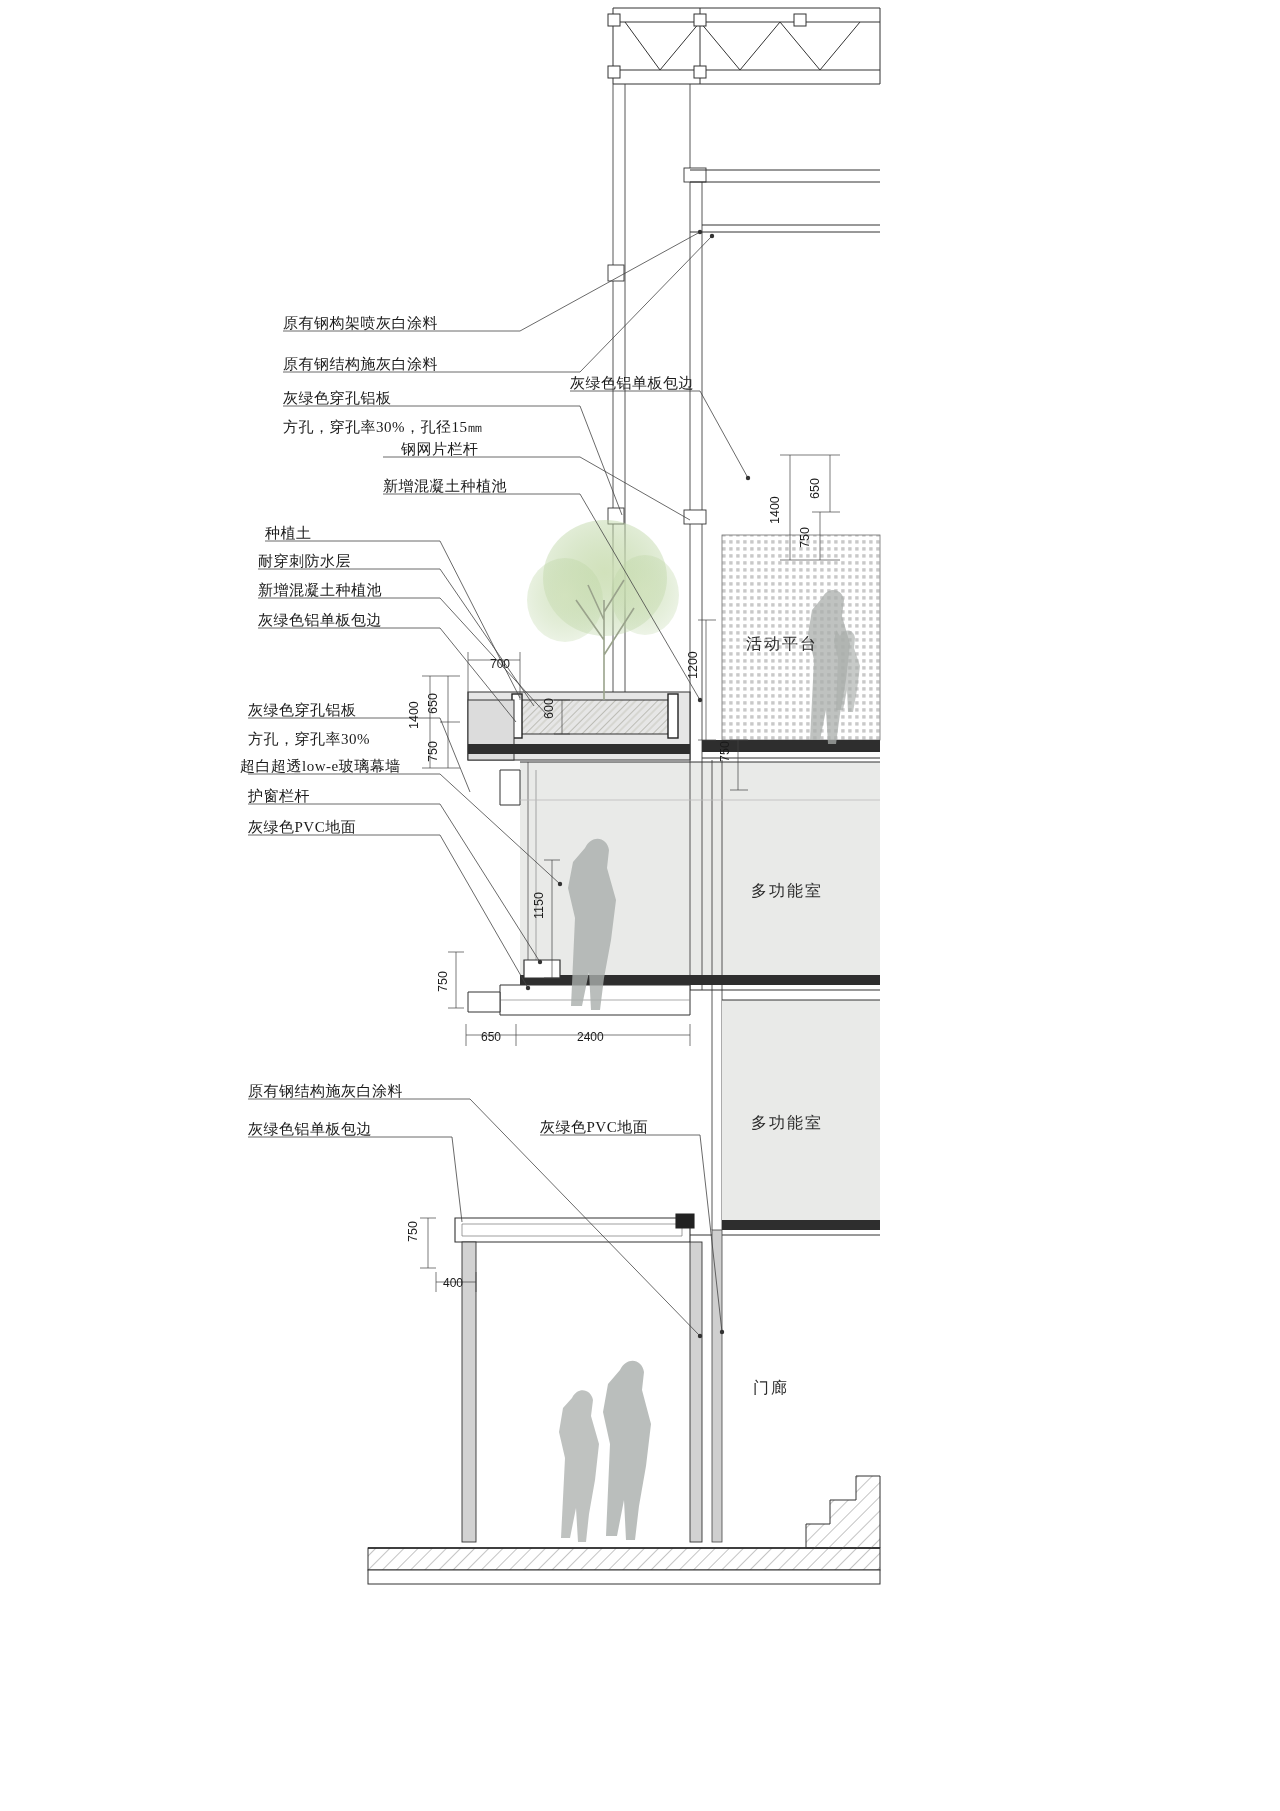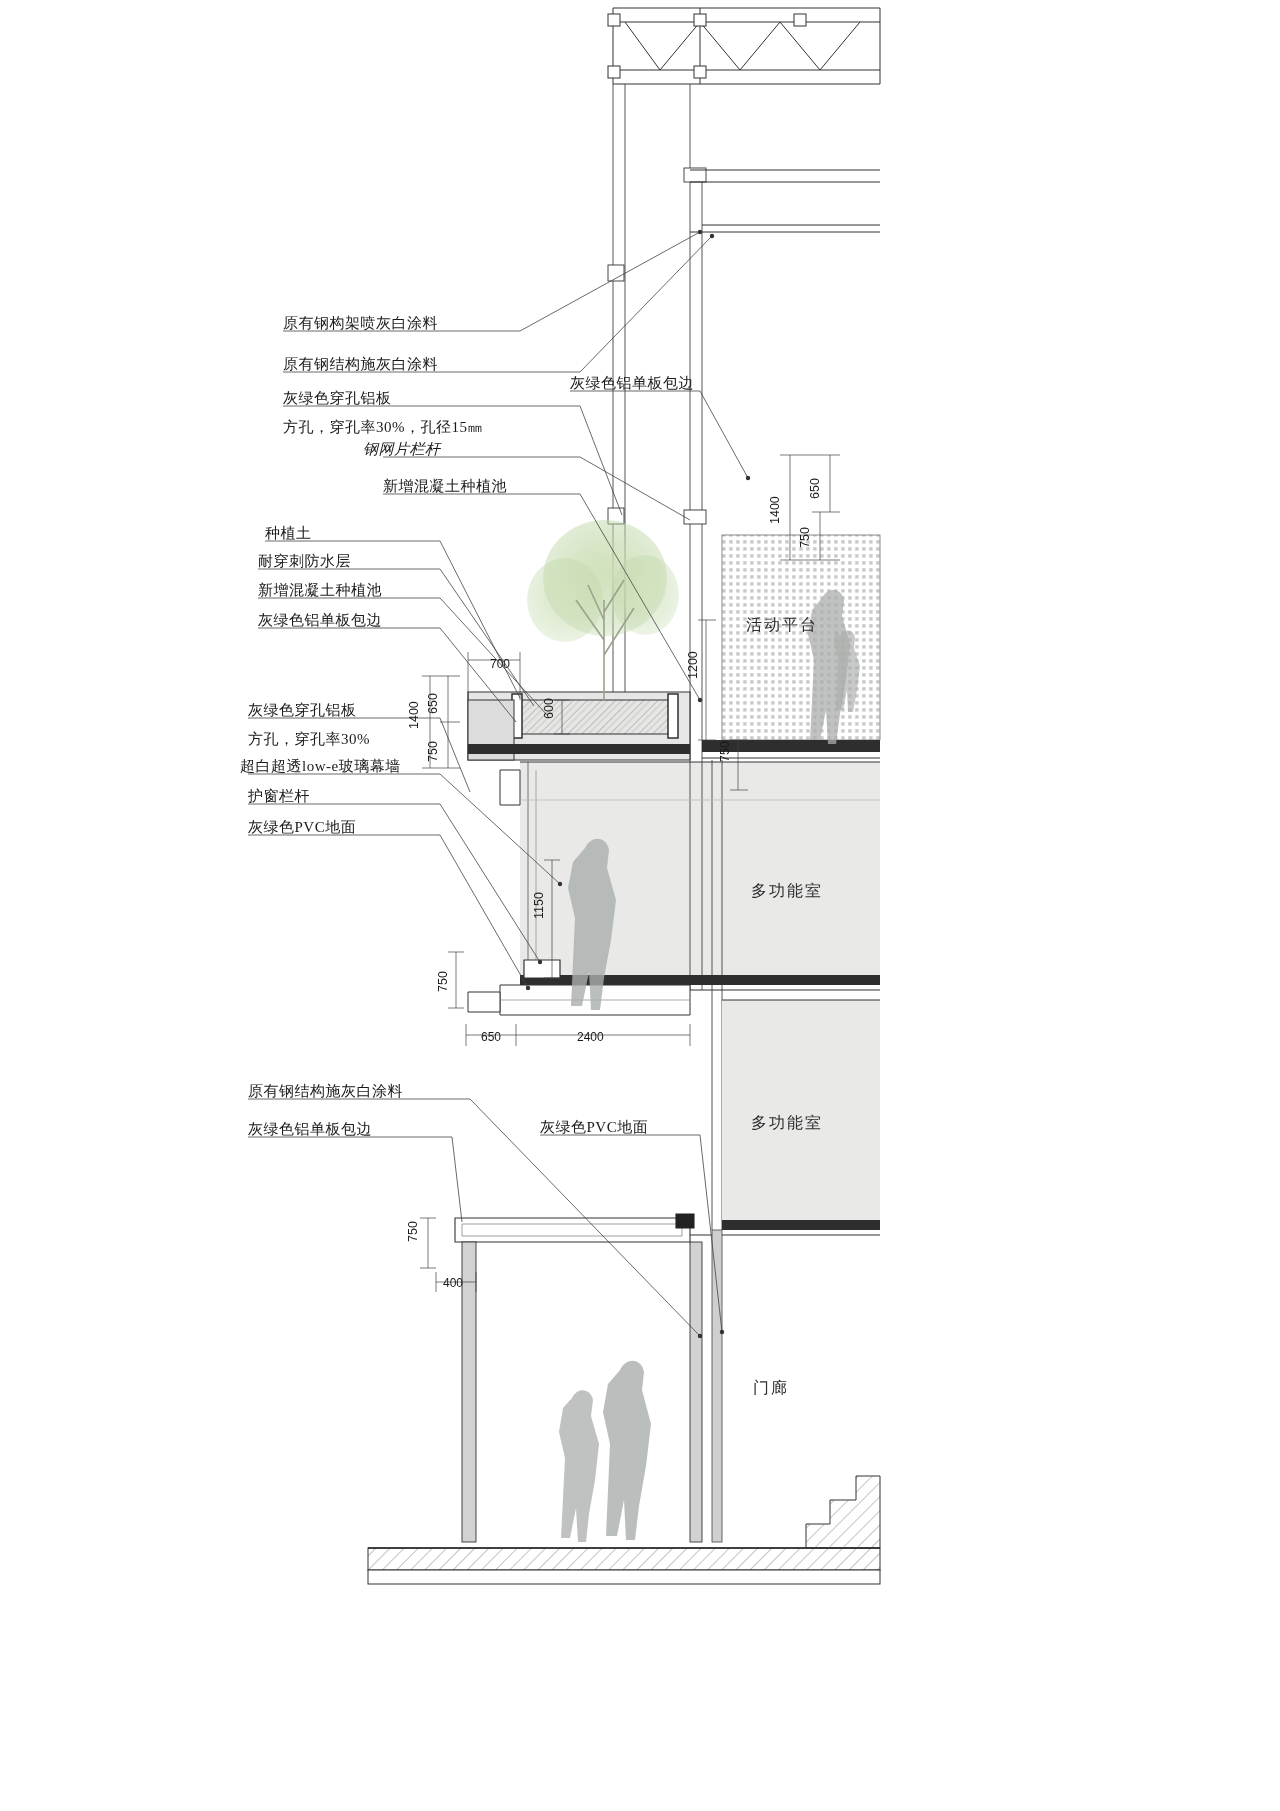--- a/index.html
+++ b/index.html
@@ -268,21 +268,21 @@
     <line x1="436" y1="1272" x2="436" y2="1292"></line>
     <line x1="476" y1="1272" x2="476" y2="1292"></line>
   </g>
 </svg>
 
 <div id="annotation-layer">
       <div class="lbl" style="left: 283px; top: 314px;">原有钢构架喷灰白涂料</div>
       <div class="lbl" style="left: 283px; top: 355px;">原有钢结构施灰白涂料</div>
       <div class="lbl" style="left: 283px; top: 389px;">灰绿色穿孔铝板</div>
       <div class="lbl" style="left: 283px; top: 418px;">方孔，穿孔率30%，孔径15㎜</div>
-      <div class="lbl" style="left: 363px; top: 440px; font-style: italic;">钢网片栏杆</div>
+      <div class="lbl" style="left: 401px; top: 440px;">钢网片栏杆</div>
       <div class="lbl" style="left: 383px; top: 477px;">新增混凝土种植池</div>
       <div class="lbl" style="left: 570px; top: 374px;">灰绿色铝单板包边</div>
       <div class="lbl" style="left: 265px; top: 524px;">种植土</div>
       <div class="lbl" style="left: 258px; top: 552px; text-align: center;">耐穿刺防水层</div>
       <div class="lbl" style="left: 258px; top: 581px;">新增混凝土种植池</div>
       <div class="lbl" style="left: 258px; top: 611px;">灰绿色铝单板包边</div>
       <div class="lbl" style="left: 248px; top: 701px;">灰绿色穿孔铝板</div>
       <div class="lbl" style="left: 248px; top: 730px;">方孔，穿孔率30%</div>
       <div class="lbl" style="left: 240px; top: 757px;">超白超透low-e玻璃幕墙</div>
       <div class="lbl" style="left: 248px; top: 787px;">护窗栏杆</div>
@@ -303,19 +303,19 @@
       <div class="dimv" style="left: 440px; top: 748px;">750</div>
       <div class="dimv" style="left: 421px; top: 715px;">1400</div>
       <div class="dimv" style="left: 546px; top: 905px;">1150</div>
       <div class="dimv" style="left: 450px; top: 978px;">750</div>
       <div class="dim" style="left: 481px; top: 1030px;">650</div>
       <div class="dim" style="left: 577px; top: 1030px;">2400</div>
       <div class="dimv" style="left: 420px; top: 1228px;">750</div>
       <div class="dim" style="left: 443px; top: 1276px;">400</div>
     </div>
 <div id="room-layer">
-      <div class="room" style="left: 746px; top: 615px; text-align: center;">活动平台</div>
+      <div class="room" style="left: 746px; top: 634px; text-align: center;">活动平台</div>
       <div class="room" style="left: 751px; top: 881px;">多功能室</div>
       <div class="room" style="left: 751px; top: 1113px;">多功能室</div>
       <div class="room" style="left: 753px; top: 1378px;">门廊</div>
     </div>
 
 </div>
 
 </body></html>

